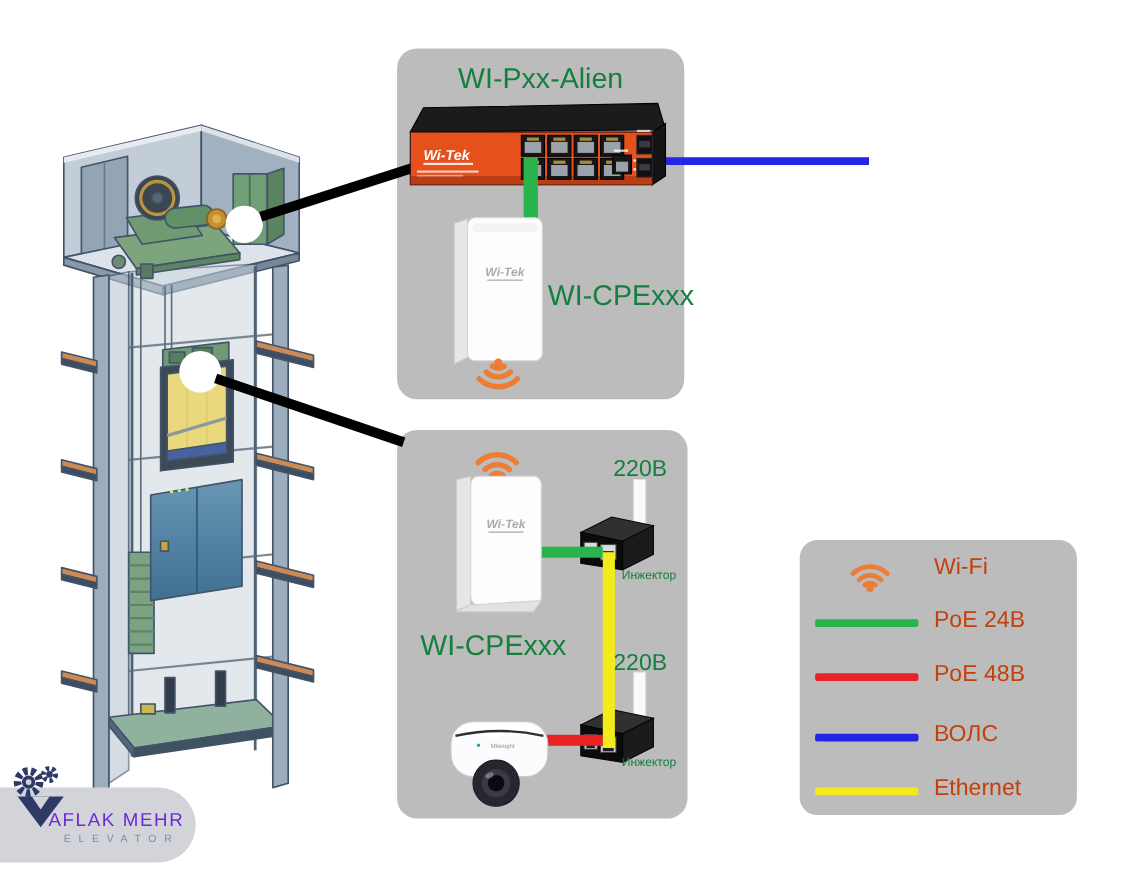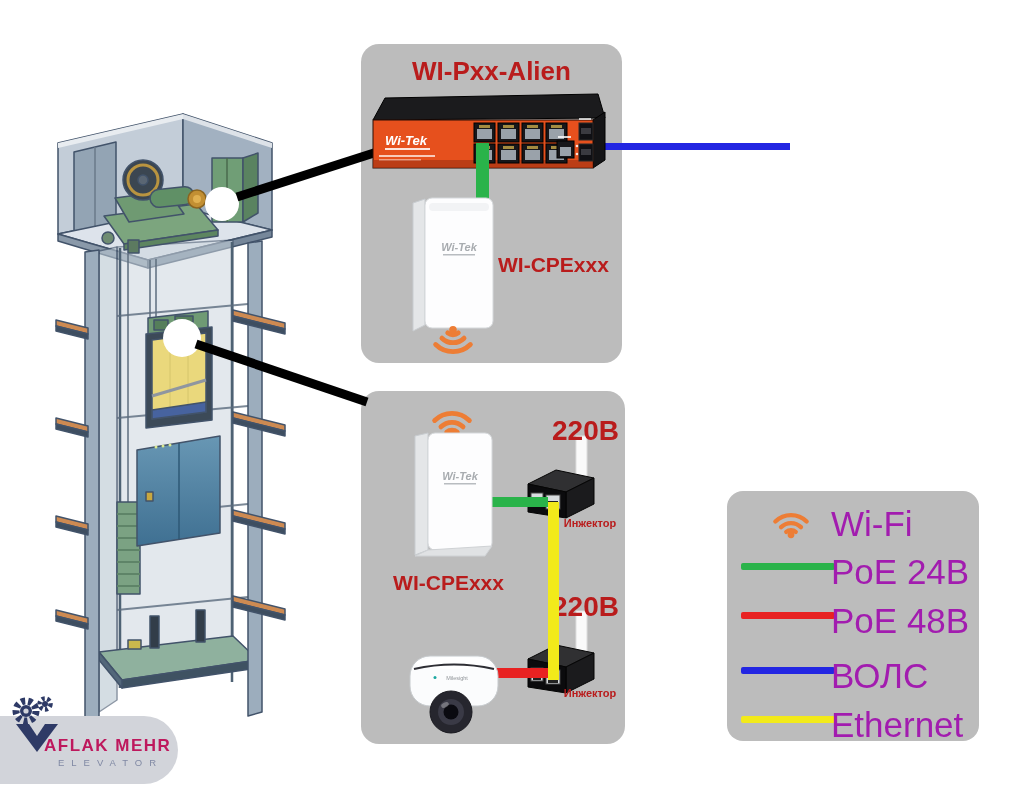--- a/index.html
+++ b/index.html
@@ -6,34 +6,34 @@
   body{width:1024px;height:810px;position:relative;overflow:hidden;background:#fff;
        font-family:"Liberation Sans",sans-serif}
   .abs{position:absolute}
   .panel{position:absolute;background:#bcbcbc;border-radius:18px;z-index:1}
   #panel-top{left:361px;top:44px;width:261px;height:319px}
   #panel-bottom{left:361px;top:391px;width:264px;height:353px}
   #panel-legend{left:727px;top:491px;width:252px;height:250px;border-radius:16px}
   #elevator{position:absolute;left:0;top:0;z-index:2;pointer-events:none}
   #links{position:absolute;left:0;top:0;z-index:3;pointer-events:none}
   svg{display:block}
-  .lbl{position:absolute;font-weight:bold;color:#b91c1c;text-align:center;white-space:nowrap}
+  .lbl{position:absolute;font-weight:normal;color:#15803d;text-align:center;white-space:nowrap}
   .title{left:0;width:100%;top:12px;font-size:26px}
-  .cpename{font-size:21px}
-  .pwr{font-size:28px;width:60px}
+  .cpename{font-size:26px}
+  .pwr{font-size:21px;width:60px}
   .inj{font-size:11px;width:90px}
   .cable{position:absolute}
   .wifi{color:#ed7d35}
   .flip{transform:scaleY(-1)}
   .lg-line{position:absolute;left:14px;width:94px;height:7px;border-radius:2px}
-  .lg-label{position:absolute;left:104px;font-size:35px;color:#a21caf;white-space:nowrap}
+  .lg-label{position:absolute;left:122px;font-size:21px;color:#c2410c;white-space:nowrap}
   #logo-bg{left:0;top:716px;width:178px;height:68px;background:#d2d4da;
            border-radius:0 34px 34px 0;z-index:4}
-  #logo-title{left:44px;top:736px;font-size:17px;font-weight:bold;letter-spacing:1.5px;
-              color:#be185d;z-index:5}
+  #logo-title{left:44px;top:736px;font-size:17px;font-weight:normal;letter-spacing:1.5px;
+              color:#6d28d9;z-index:5}
   #logo-sub{left:58px;top:757px;font-size:9.5px;letter-spacing:7px;color:#8089a4;z-index:5}
 </style>
 </head>
 <body>
 
 <svg width="0" height="0" style="position:absolute" aria-hidden="true">
   <symbol id="wifi-sym" viewBox="0 0 48 38">
     <g fill="none" stroke="currentColor" stroke-width="4.6" stroke-linecap="round">
       <path d="M7.5,19.5 A23.5,23.5 0 0 1 40.5,19.5"></path>
       <path d="M13.5,25.5 A15,15 0 0 1 34.5,25.5"></path>

